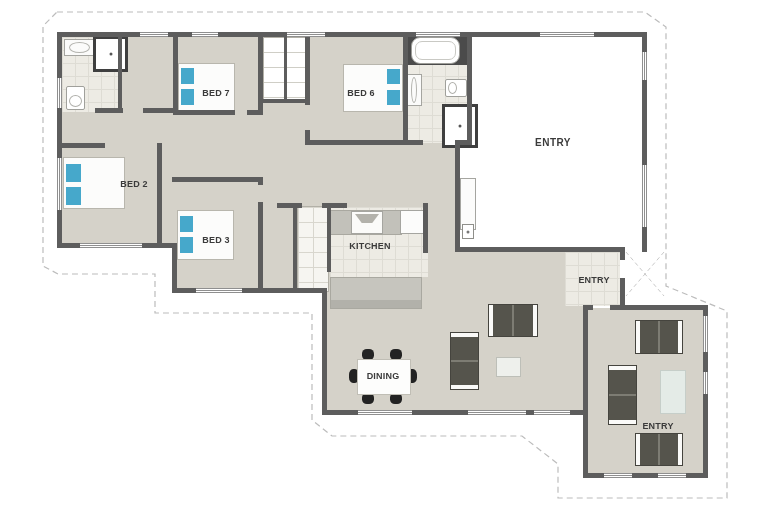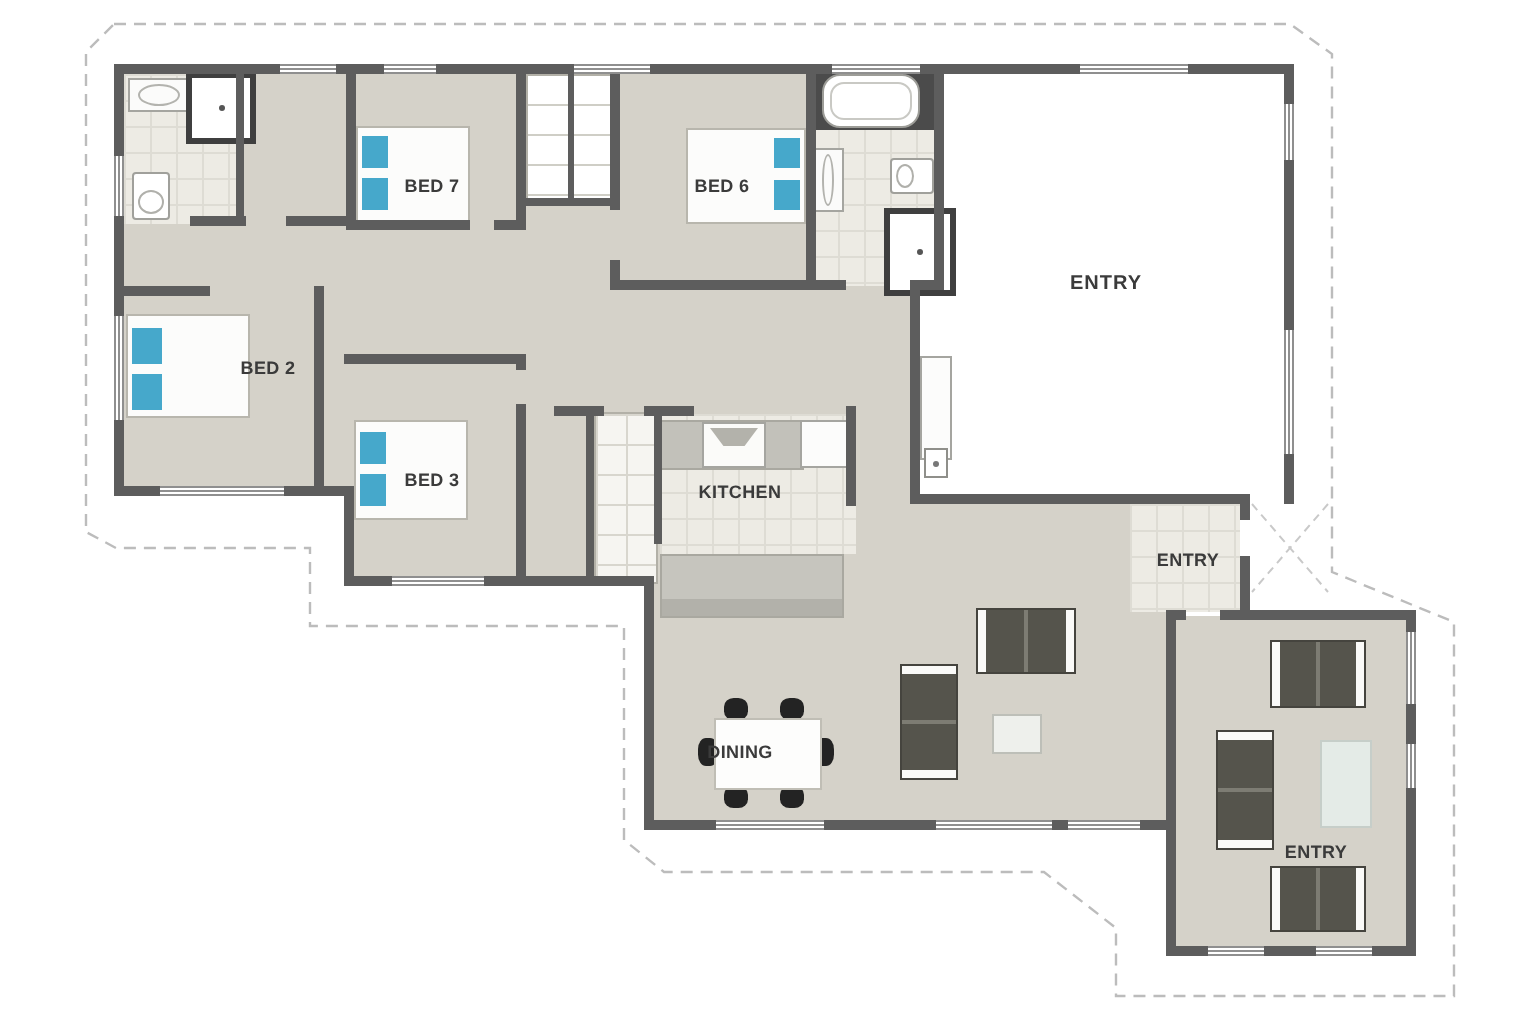--- a/index.html
+++ b/index.html
@@ -119,21 +119,21 @@
   <div class="fur sofa sofa-v" style="left:608px;top:365px;width:27px;height:58px"></div>
   <div class="fur sofa sofa-h" style="left:635px;top:433px;width:46px;height:31px"></div>
   <div class="fur rug" style="left:660px;top:370px;width:24px;height:42px"></div>
 
   <span class="lbl big" style="left:553px;top:142px">ENTRY</span>
   <span class="lbl" style="left:134px;top:184px">BED 2</span>
   <span class="lbl" style="left:216px;top:93px">BED 7</span>
   <span class="lbl" style="left:216px;top:240px">BED 3</span>
   <span class="lbl" style="left:361px;top:93px">BED 6</span>
   <span class="lbl" style="left:370px;top:246px">KITCHEN</span>
-  <span class="lbl" style="left:370px;top:376px">DINING</span>
+  <span class="lbl" style="left:383px;top:376px">DINING</span>
   <span class="lbl" style="left:594px;top:280px">ENTRY</span>
   <span class="lbl" style="left:658px;top:426px">ENTRY</span>
 
 <i class="w" style="left: 57px; top: 32px; width: 590px; height: 5px;"></i>
     <i class="w" style="left: 57px; top: 32px; width: 5px; height: 216px;"></i>
     <i class="w" style="left: 57px; top: 243px; width: 120px; height: 5px;"></i>
     <i class="w" style="left: 172px; top: 243px; width: 5px; height: 50px;"></i>
     <i class="w" style="left: 172px; top: 288px; width: 155px; height: 5px;"></i>
     <i class="w" style="left: 322px; top: 288px; width: 5px; height: 127px;"></i>
     <i class="w" style="left: 322px; top: 410px; width: 266px; height: 5px;"></i>

